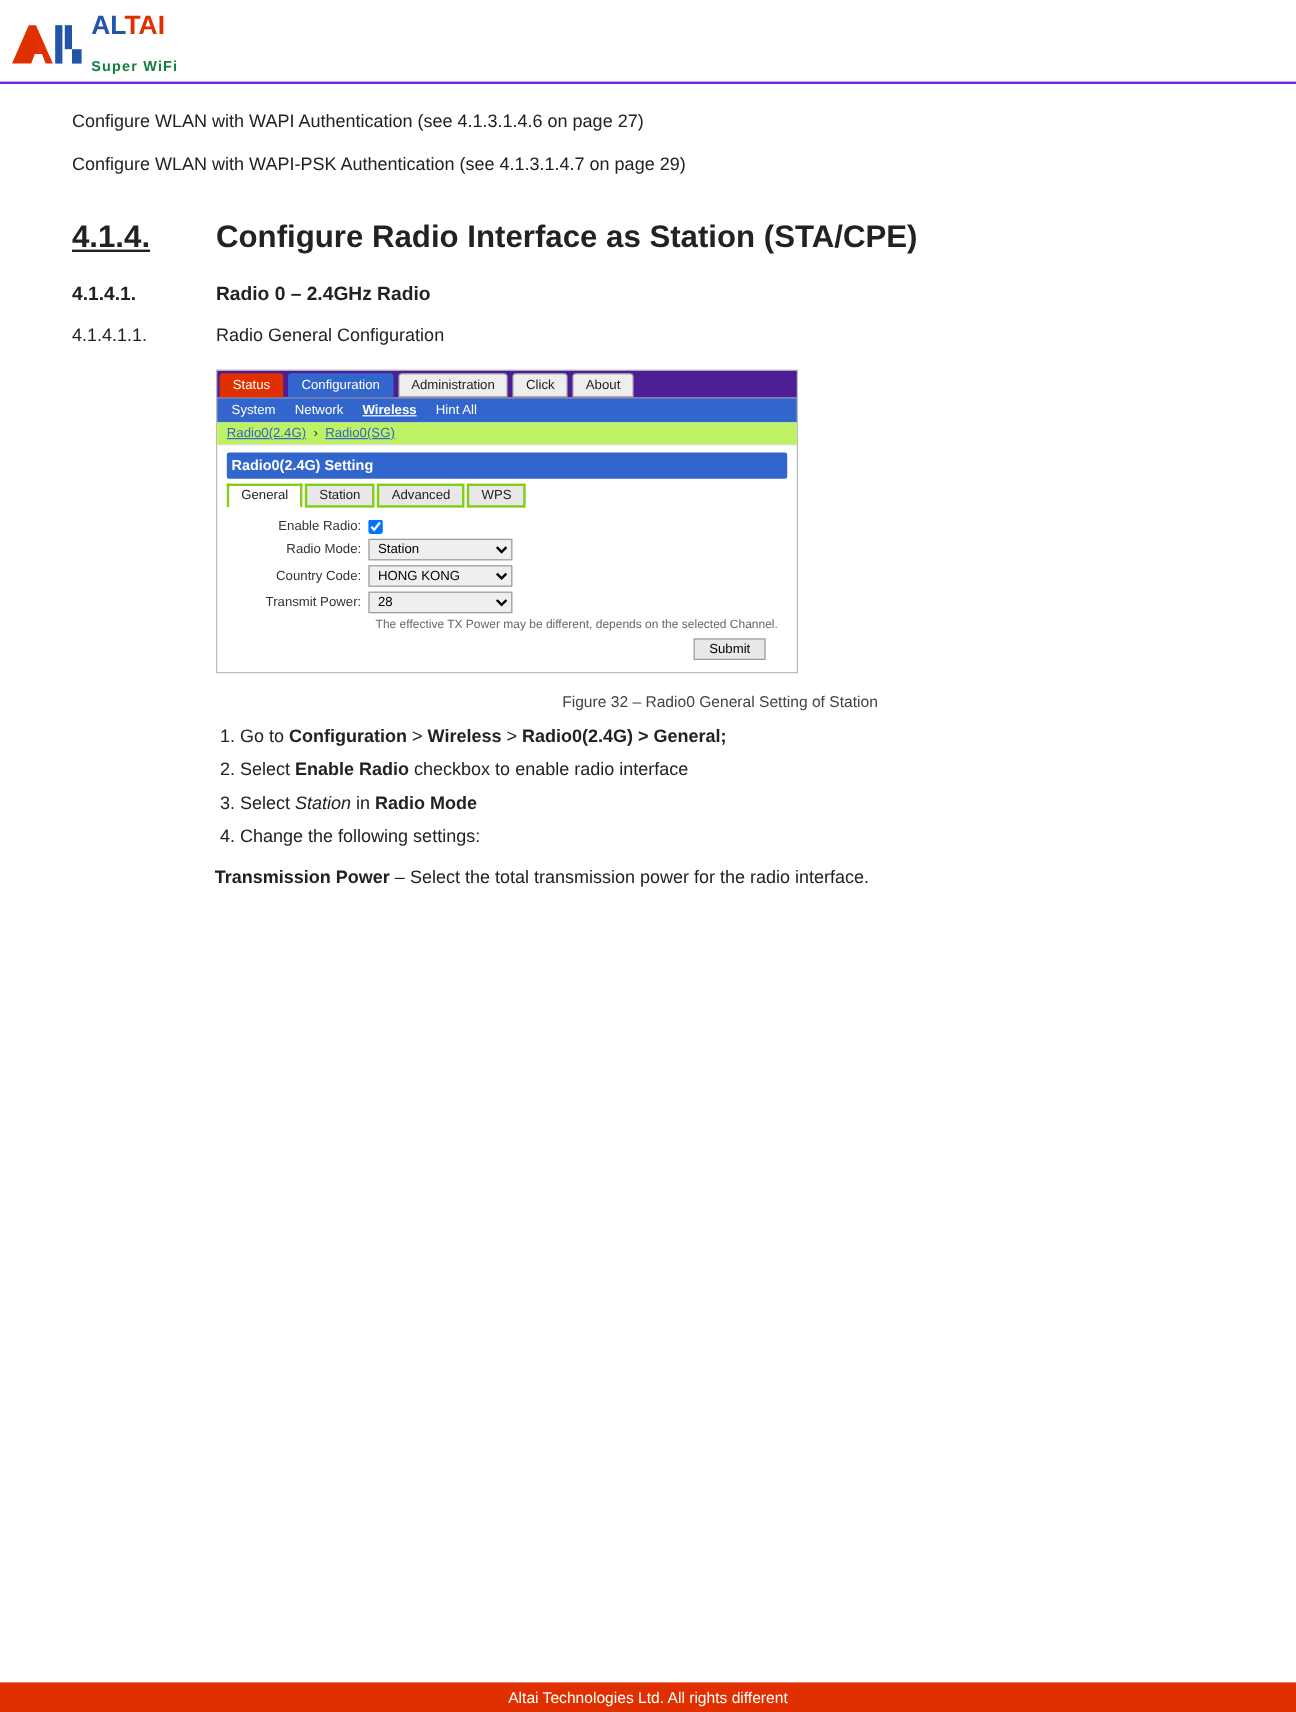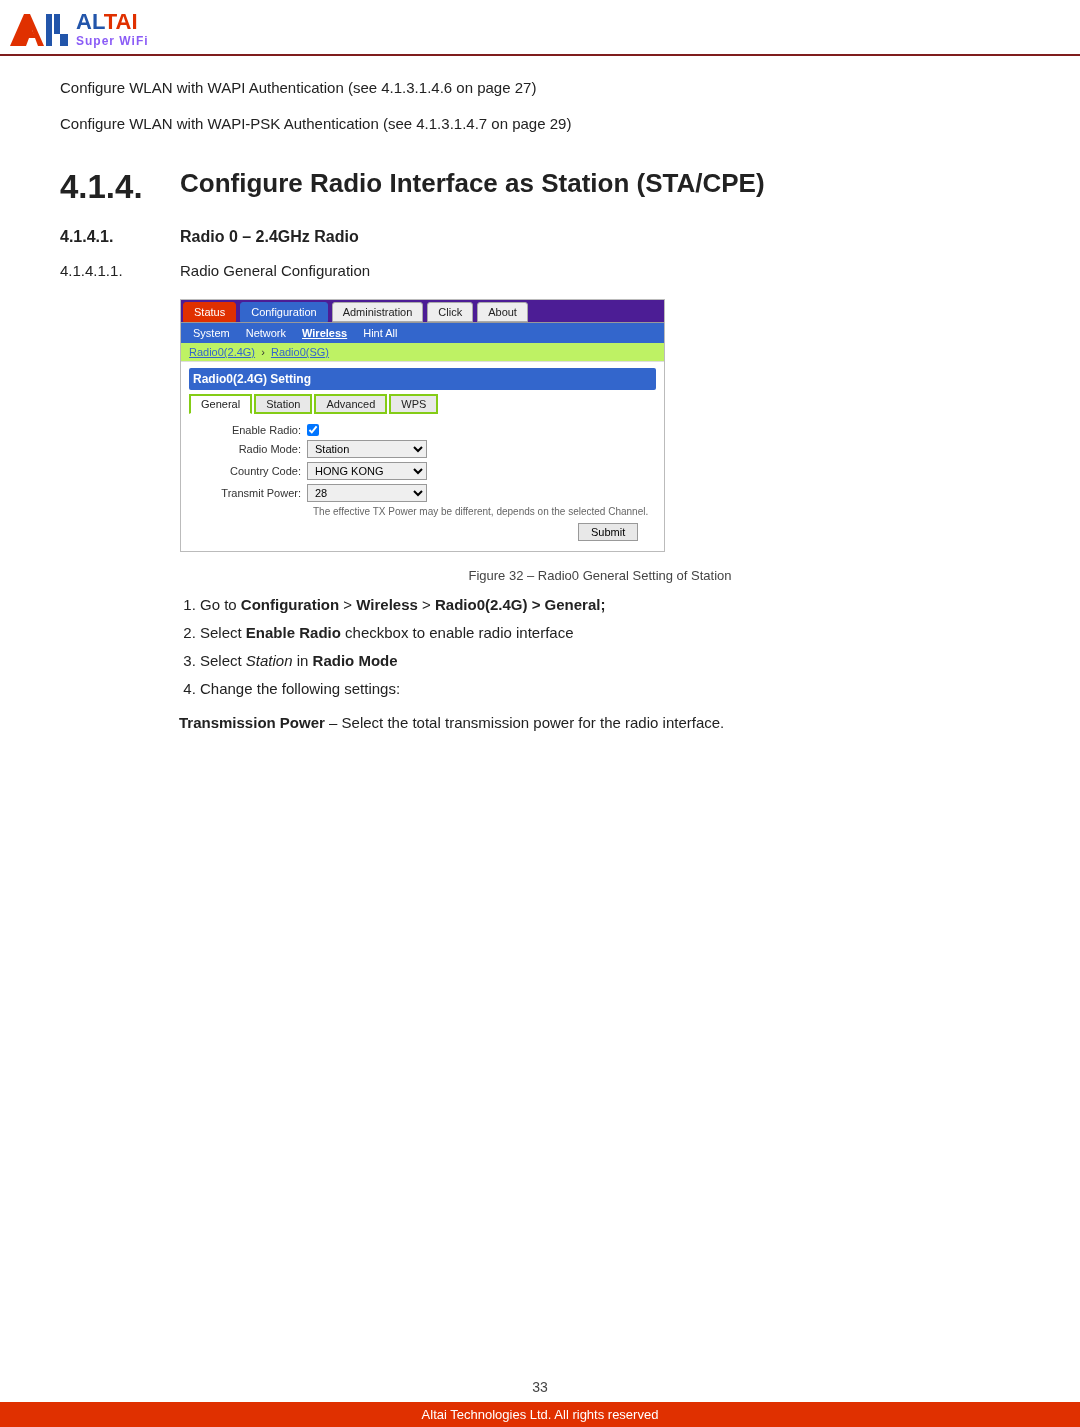--- a/index.html
+++ b/index.html
@@ -10,34 +10,34 @@
       background: #fff;
       color: #222;
       font-size: 15px;
     }
 
     
     .header {
       display: flex;
       align-items: flex-end;
       padding: 10px 30px 6px 10px;
-      border-bottom: 2px solid #7f1d1d;
+      border-bottom: 2px solid #6d28d9;
     }
     .logo-area {
       display: flex;
       flex-direction: column;
       align-items: flex-start;
       min-width: 160px;
     }
     .logo-sub {
       font-size: 12px;
-      color: #8b5cf6;
+      color: #15803d;
       font-weight: bold;
       letter-spacing: 1px;
-      margin-top: 1px;
+      margin-top: 16px;
     }
     .header-title {
       flex: 1;
       text-align: right;
     }
     .header-title .top-line {
       color: #e03000;
       font-size: 17px;
       font-weight: bold;
     }
@@ -57,24 +57,25 @@
       font-size: 15px;
     }
 
     
     .section-h2 {
       display: flex;
       align-items: flex-start;
       margin: 30px 0 10px 0;
     }
     .section-h2-num {
-      font-size: 33px;
+      font-size: 26px;
       font-weight: bold;
       min-width: 120px;
       padding-top: 2px;
+      text-decoration: underline;
     }
     .section-h2-title {
       font-size: 26px;
       font-weight: bold;
       text-align: justify;
       flex: 1;
       line-height: 1.35;
     }
 
     
@@ -425,17 +426,16 @@
       </li>
     </ol>
 
     <div class="para-indented">
       <strong>Transmission Power</strong><span> – Select the total transmission power for the radio interface.</span>
     </div>
 
 
   </div>
 
-  <div class="footer-page" style="position:absolute;bottom:28px;width:1080px;">33</div>
-
-  <div class="footer-bar">Altai Technologies Ltd. All rights reserved</div>
+
+  <div class="footer-bar">Altai Technologies Ltd. All rights different</div>
 
 </div>
 
 </body></html>

